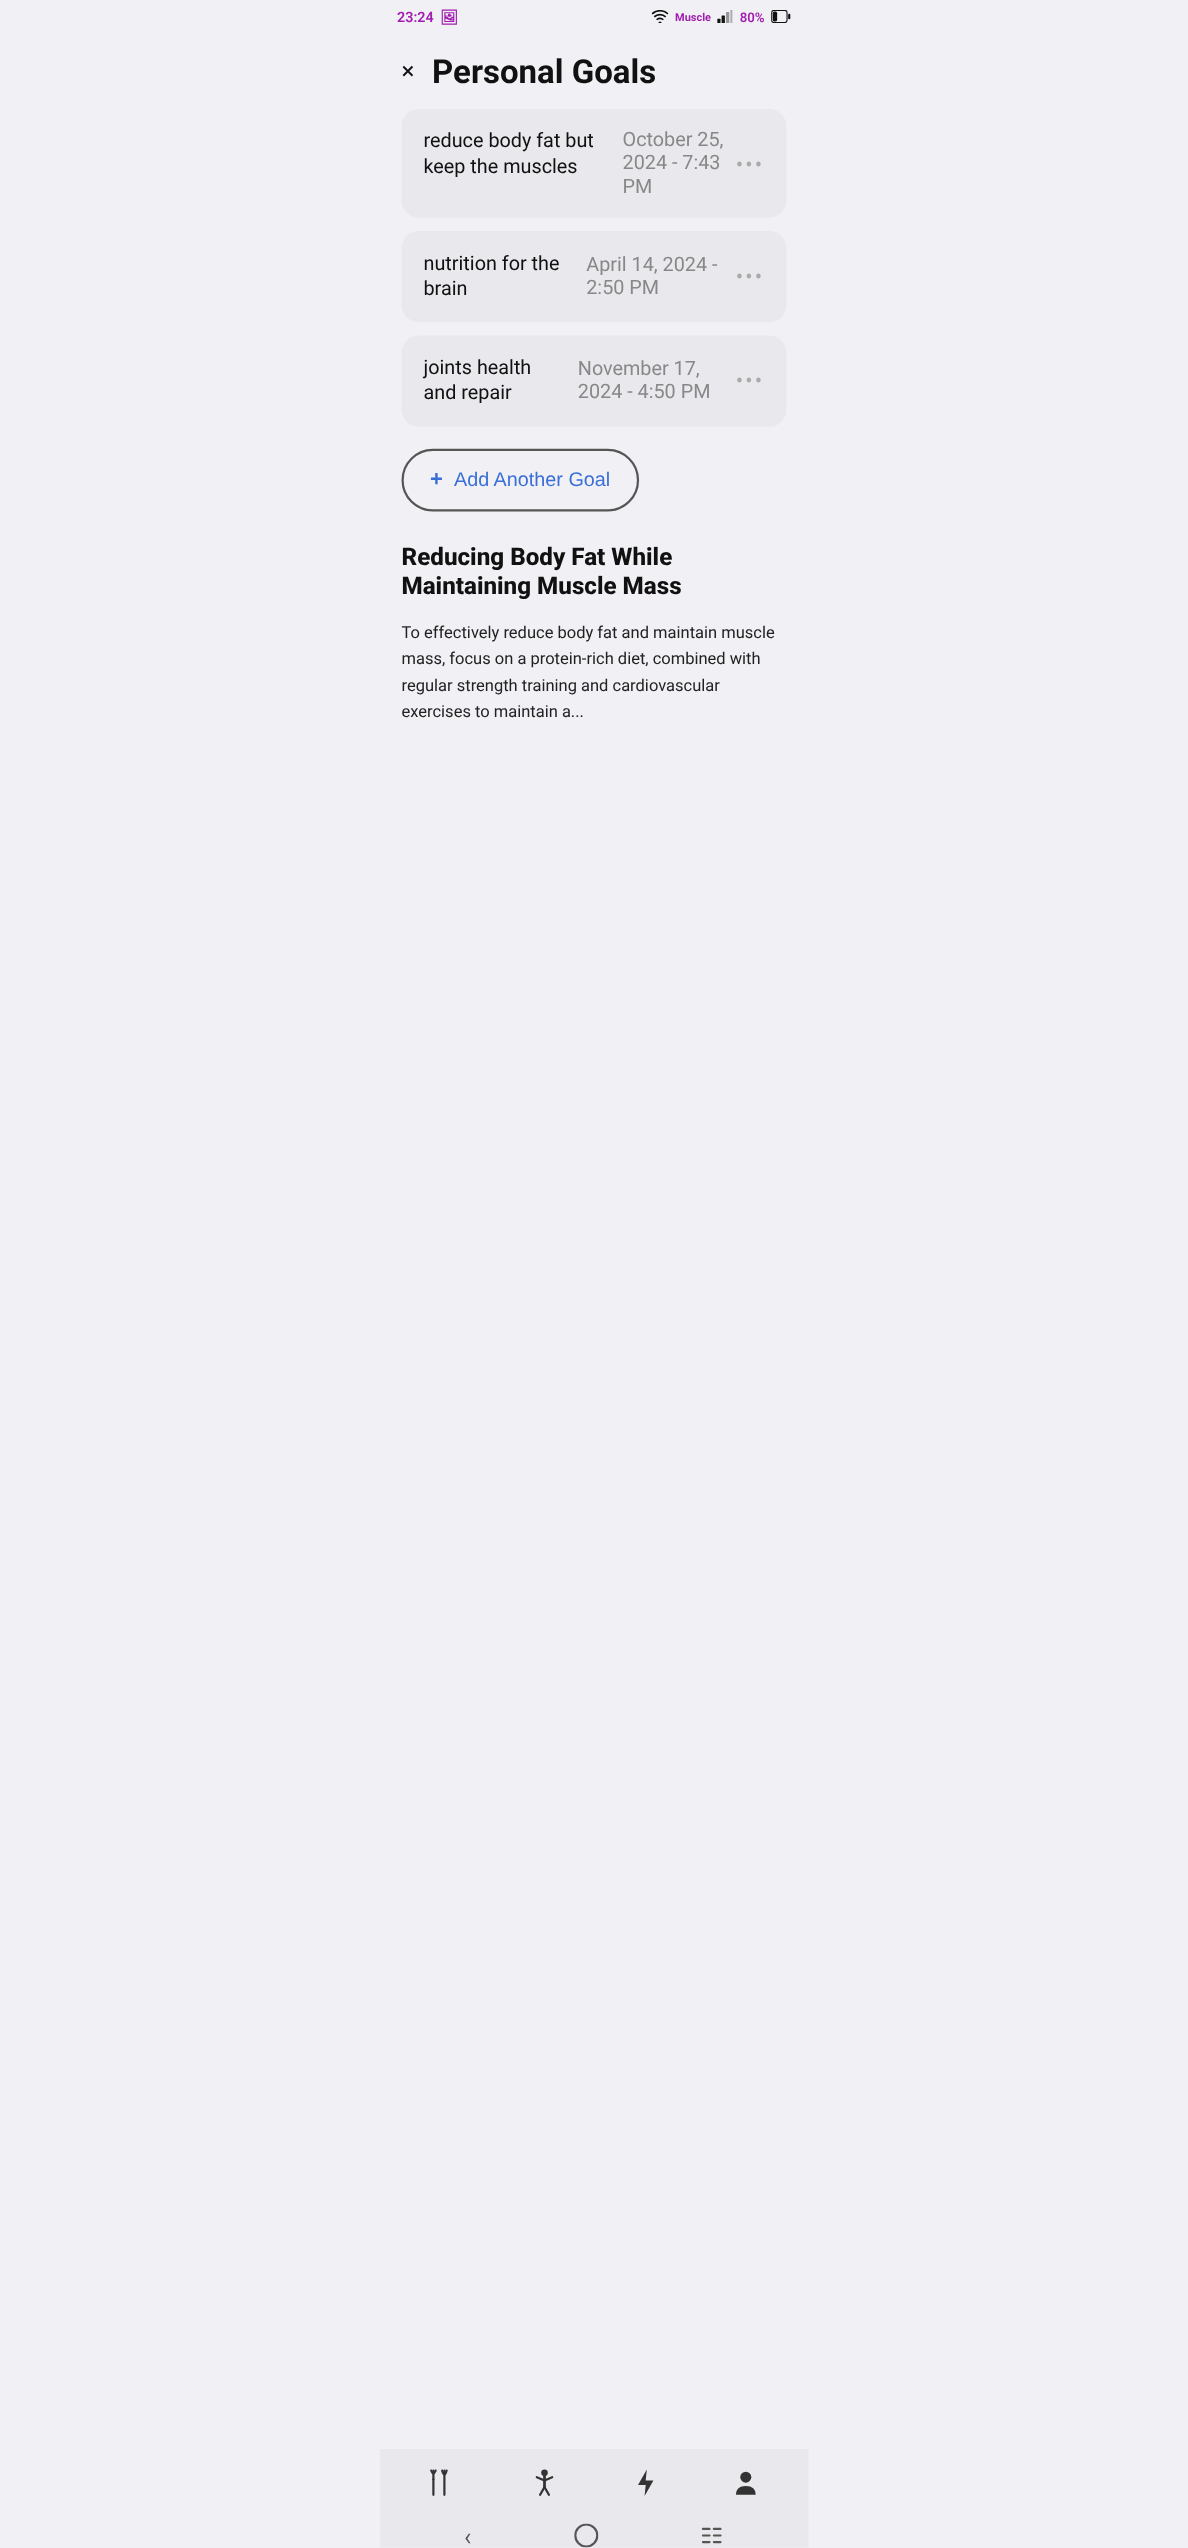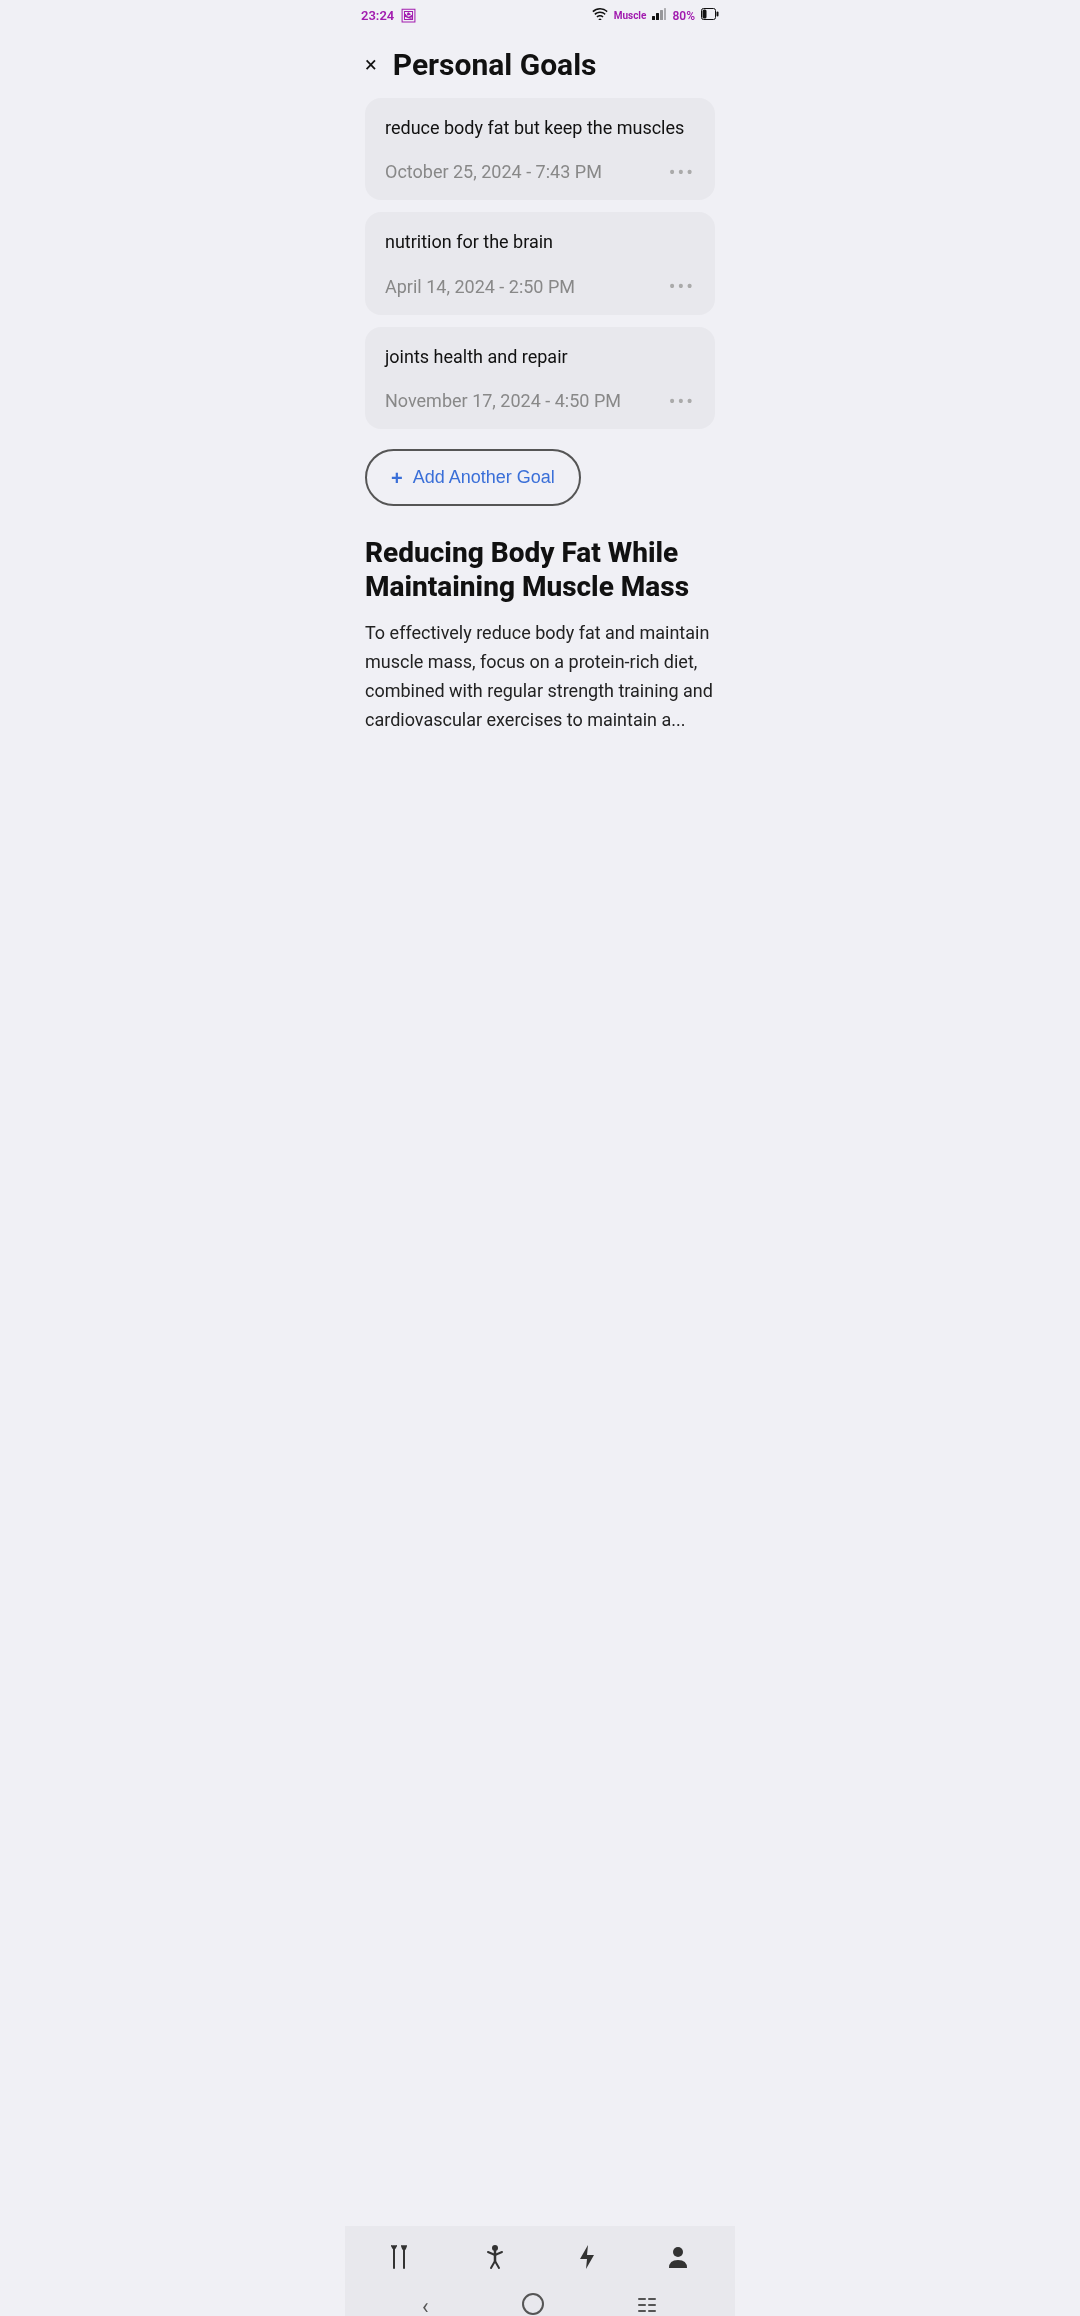--- a/index.html
+++ b/index.html
@@ -71,21 +71,21 @@
       display: flex;
       flex-direction: column;
       gap: 12px;
     }
 
     .goal-card {
       background: #e8e8ed;
       border-radius: 16px;
       padding: 18px 20px;
       display: flex;
-      flex-direction: column;
+      flex-direction: row;
       gap: 22px;
       position: relative;
       cursor: pointer;
       justify-content: center;
     }
 
     .goal-title {
       font-size: 18px;
       font-weight: 400;
       color: #111;
@@ -138,29 +138,29 @@
       font-weight: 500;
       color: #3a6fd8;
     }
 
     
     .content-section {
       padding: 30px 20px 16px;
     }
 
     .content-heading {
-      font-size: 28px;
+      font-size: 22px;
       font-weight: 800;
       color: #111;
       line-height: 1.2;
       margin-bottom: 16px;
     }
 
     .content-body {
-      font-size: 18px;
+      font-size: 15px;
       color: #222;
       line-height: 1.6;
     }
 
     .nav-item {
       display: flex;
       flex-direction: column;
       align-items: center;
       cursor: pointer;
       padding: 4px 20px;

